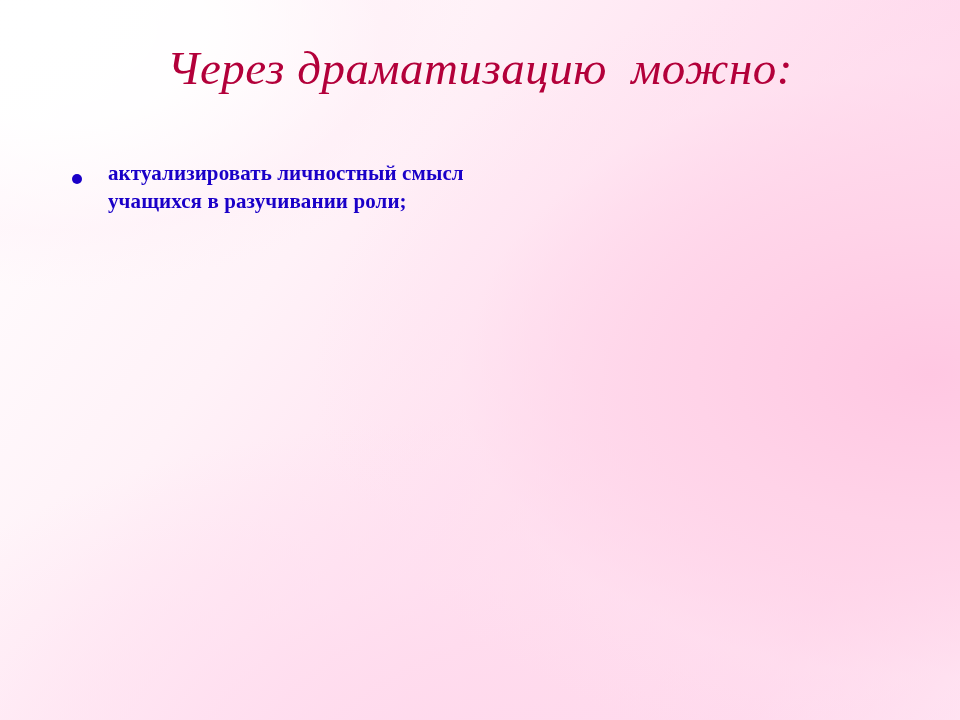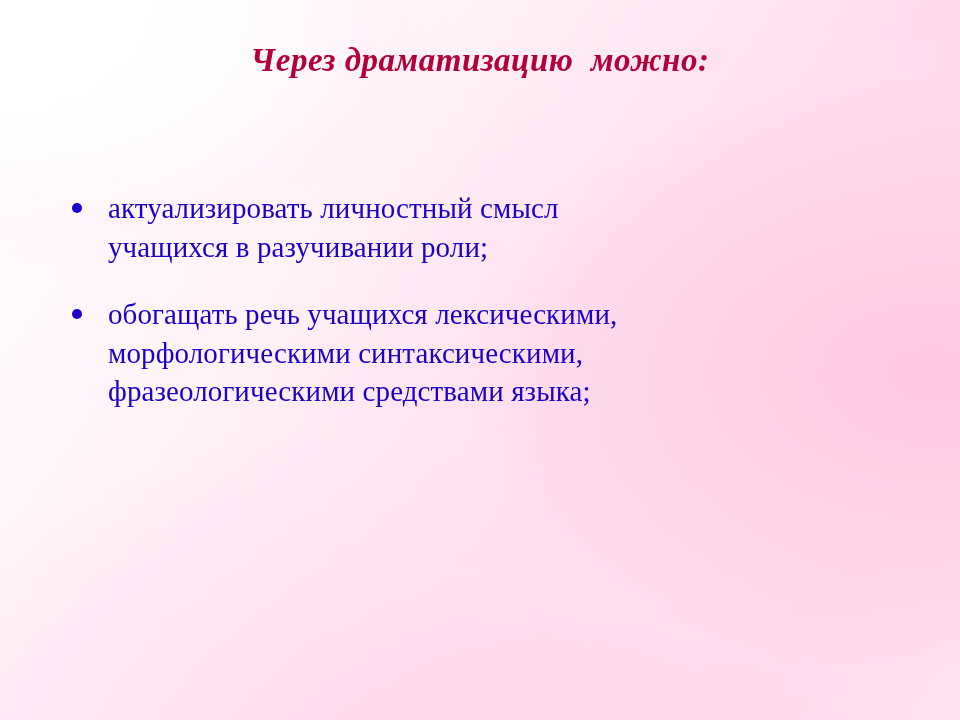--- a/index.html
+++ b/index.html
@@ -26,47 +26,46 @@
   }
   .title {
     position: absolute;
     top: 42px;
     left: 0;
     width: 960px;
     text-align: center;
     color: #b3003a;
     font-family: "Liberation Serif", serif;
     font-style: italic;
-    font-weight: bold;
-    font-size: 33px;
+    font-weight: normal;
+    font-size: 47px;
     letter-spacing: 0.5px;
     line-height: 1.12;
     white-space: pre;
   }
   .bullets {
     position: absolute;
     top: 160px;
     left: 56px;
     width: 860px;
     margin: 0;
     padding: 0;
     list-style: none;
   }
   .bullet {
     position: relative;
     display: block;
     padding-left: 52px;
     margin-bottom: 17px;
     color: #1a00c8;
     font-family: "Liberation Serif", serif;
-    font-weight: normal;
-    font-size: 29px;
+    font-weight: bold;
+    font-size: 21px;
     line-height: 1.33;
     letter-spacing: 0.1px;
-    margin-top: 29px;
   }
   .bullet:last-child {
     margin-bottom: 0;
   }
   .bullet-dot {
     position: absolute;
     left: 16px;
     top: 14px;
     width: 10px;
     height: 10px;
@@ -84,21 +83,15 @@
 <div class="slide">
 
   <div class="title">Через драматизацию  можно:</div>
 
   <ul class="bullets">
     <li class="bullet">
       <span class="bullet-dot"></span>
       <span class="bullet-text">актуализировать личностный смысл
 учащихся в разучивании роли;</span>
     </li>
-    <li class="bullet">
-      <span class="bullet-dot"></span>
-      <span class="bullet-text">обогащать  речь учащихся лексическими,
-морфологическими  синтаксическими,
-фразеологическими средствами языка;</span>
-    </li>
   </ul>
 
 </div>
 
 </body></html>

